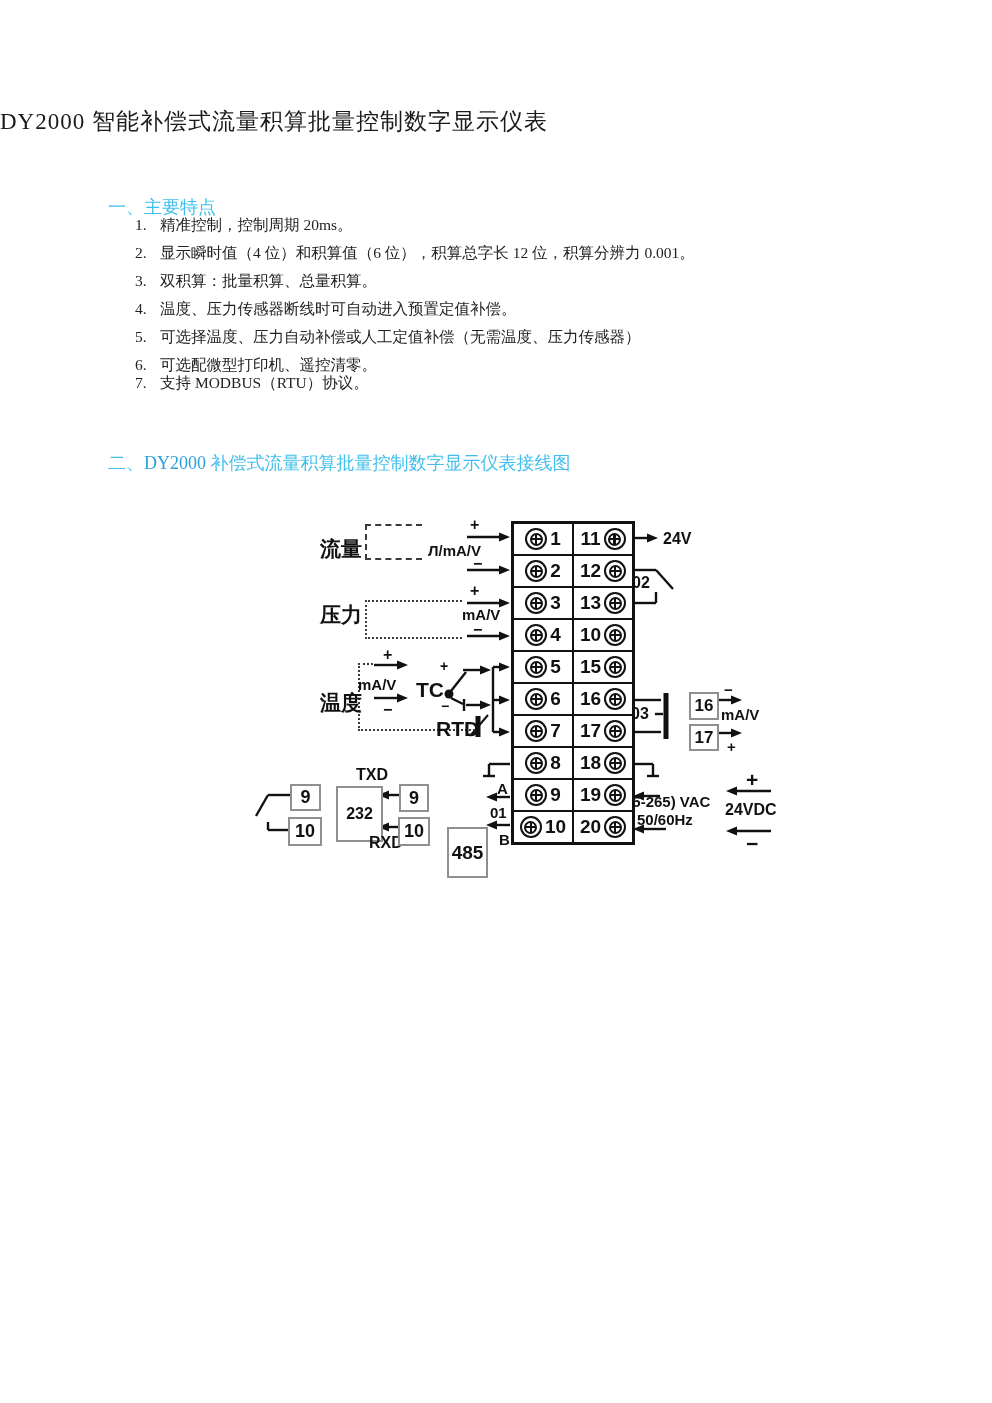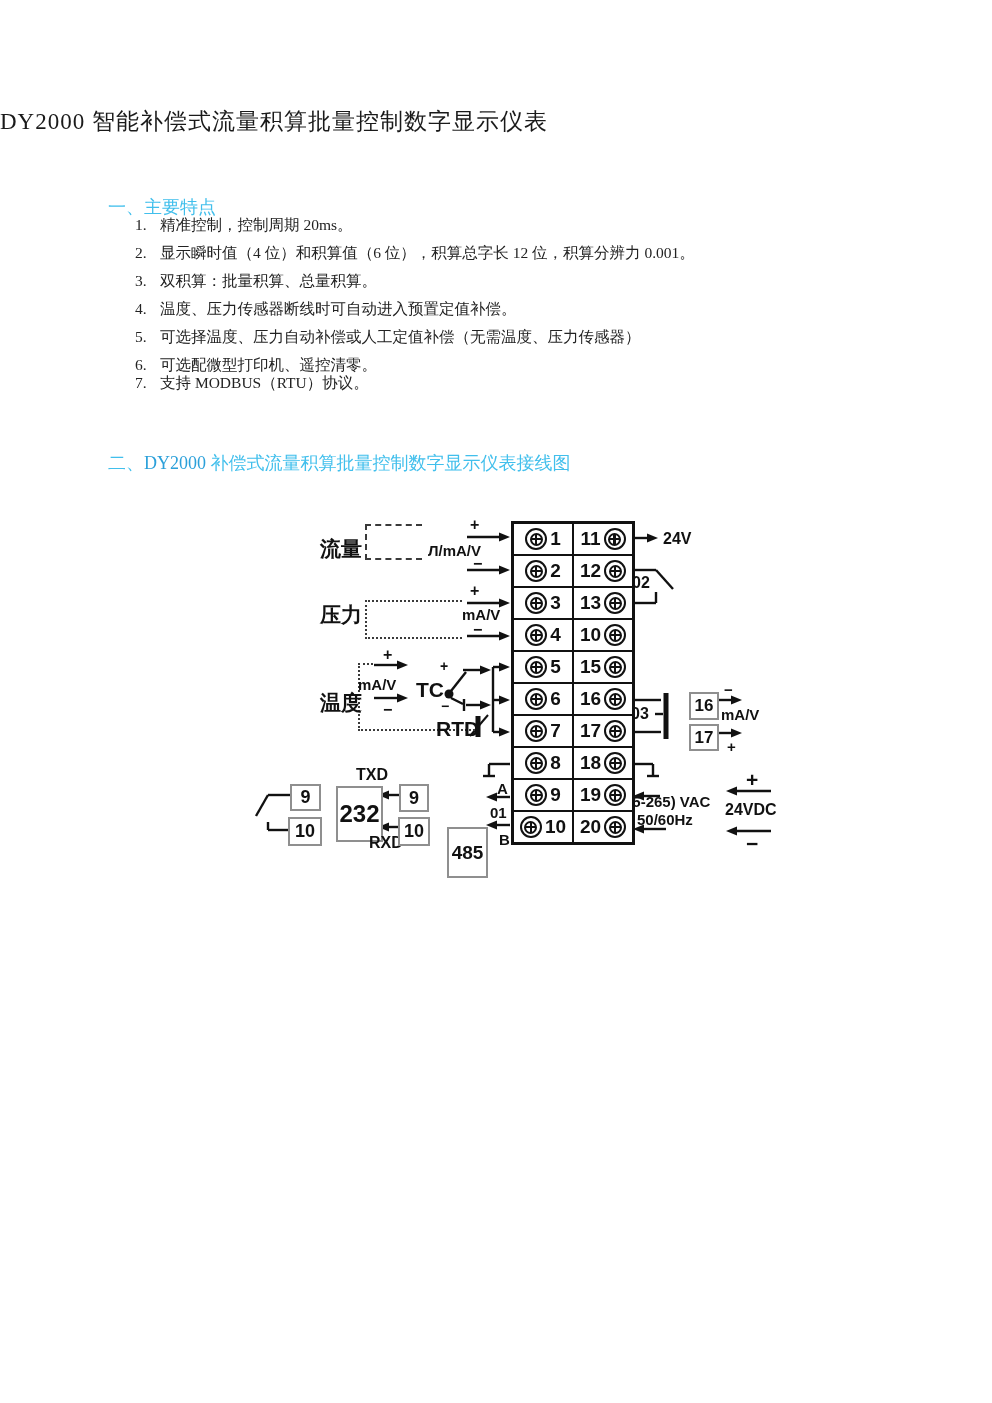--- a/index.html
+++ b/index.html
@@ -181,21 +181,21 @@
 <div class="lbl f15" style="left:727px;top:739px">+</div>
 
 <div class="lbl f15" style="left:619px;top:794px">(85-265) VAC</div>
 <div class="lbl f15" style="left:637px;top:812px">50/60Hz</div>
 <div class="lbl f16" style="left:725px;top:802px">24VDC</div>
 <div class="lbl f17" style="left:746px;top:769px">+</div>
 <div class="lbl f17" style="left:746px;top:833px">−</div>
 
 <div class="gbox" style="left:290px;top:784px;width:27px;height:23px">9</div>
 <div class="gbox" style="left:288px;top:817px;width:30px;height:25px">10</div>
-<div class="gbox" style="left:336px;top:786px;width:43px;height:52px;font-size:24px">232</div>
+<div class="gbox" style="left:336px;top:786px;width:43px;height:52px;font-size:16px">232</div>
 <div class="lbl f16" style="left:356px;top:767px">TXD</div>
 <div class="lbl f16" style="left:369px;top:835px">RXD</div>
 <div class="gbox" style="left:399px;top:784px;width:26px;height:24px">9</div>
 <div class="gbox" style="left:398px;top:817px;width:28px;height:25px">10</div>
 <div class="gbox" style="left:447px;top:827px;width:37px;height:47px;font-size:19px">485</div>
 <div class="lbl f15" style="left:497px;top:781px">A</div>
 <div class="lbl f15" style="left:490px;top:805px">01</div>
 <div class="lbl f15" style="left:499px;top:832px">B</div>
 
 <div class="tblock">

